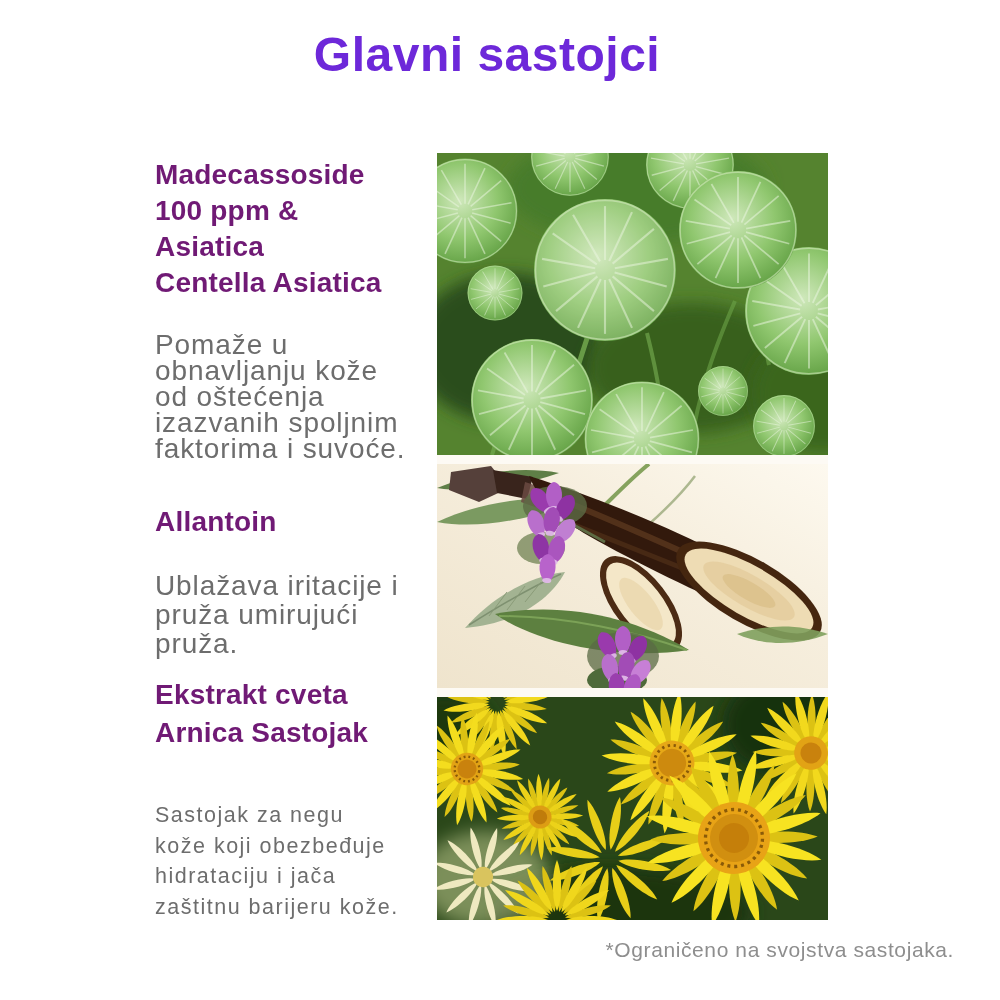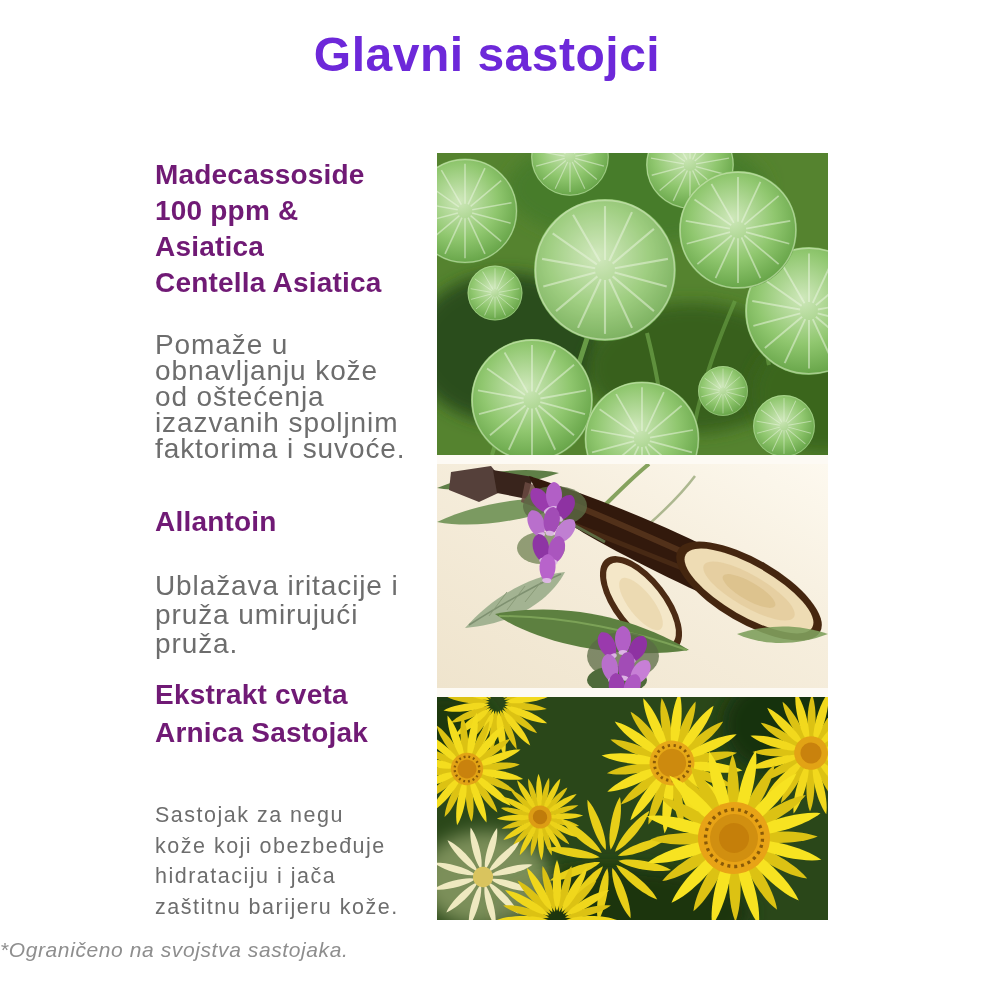--- a/index.html
+++ b/index.html
@@ -36,22 +36,22 @@
     background:#fdfaf4;
   }
   .photo { width:391px; overflow:hidden; }
   .photo + .photo { margin-top:9px; }
   .photo svg { display:block; }
   .ph1 { height:302px; }
   .ph2 { height:224px; }
   .ph3 { height:223px; }
   .footnote {
     position:absolute; top:938px; left:0; width:954px;
-    text-align:left;
-    font-size:21px; color:#8e8e8e; letter-spacing:0.6px;font-style:italic;
+    text-align:right;
+    font-size:21px; color:#8e8e8e; letter-spacing:0.6px;
   }
 </style>
 </head>
 <body>
 
 <div class="poster">
 
   <div class="title">Glavni sastojci</div>
 
   <div class="h h1">

